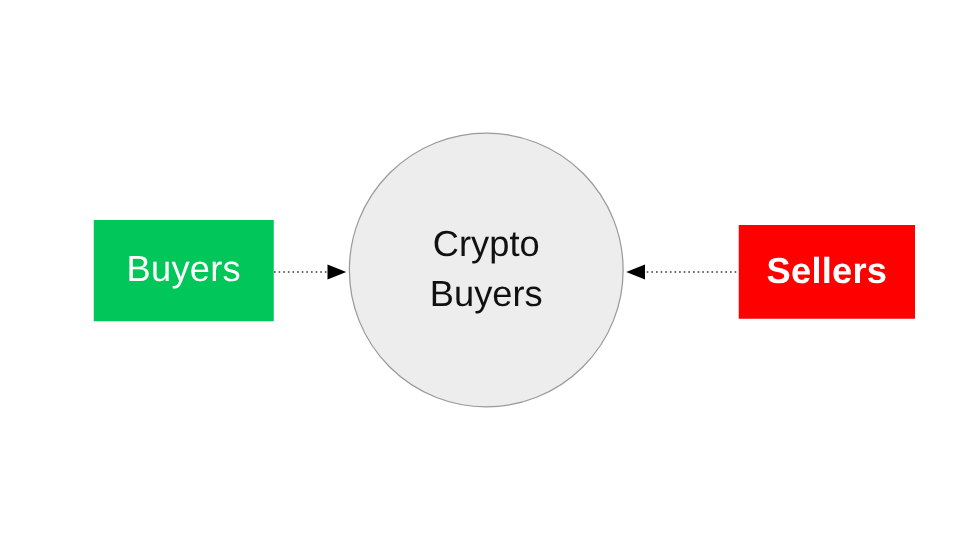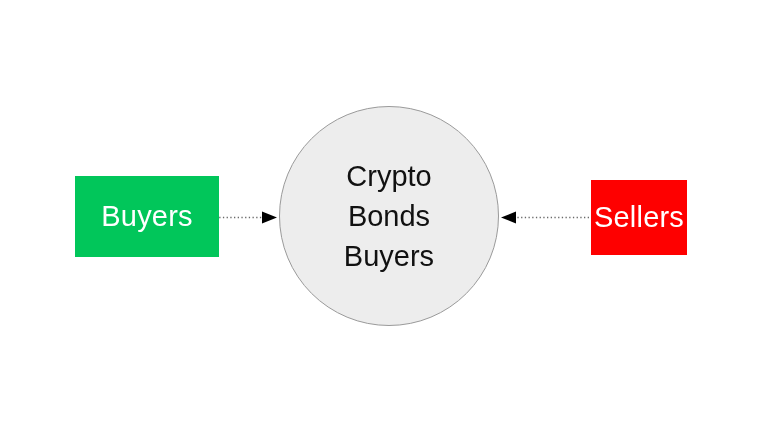--- a/index.html
+++ b/index.html
@@ -30,23 +30,24 @@
   #buyers-node {
     left: 75px;
     top: 176px;
     width: 144px;
     height: 81px;
     background: #01c65a;
   }
   #sellers-node {
     left: 591px;
     top: 180px;
-    width: 96px;
+    width: 141px;
     height: 75px;
     background: #fe0000;
+    font-weight: bold;
   }
   #market-node {
     position: absolute;
     left: 279px;
     top: 106px;
     width: 220px;
     height: 220px;
     box-sizing: border-box;
     border-radius: 50%;
     background: #ededed;
@@ -97,21 +98,20 @@
       <polygon class="edge-head" points="516,211.5 501,217.5 516,223.5"></polygon>
     </g>
   </svg>
 
   <div class="node-box" id="buyers-node">
     <span>Buyers</span>
   </div>
 
   <div id="market-node">
     <span class="asset-line">Crypto</span>
-    <span class="asset-line">Bonds</span>
     <span class="asset-line">Buyers</span>
   </div>
 
   <div class="node-box" id="sellers-node">
     <span>Sellers</span>
   </div>
 
 </div>
 
 </body></html>

